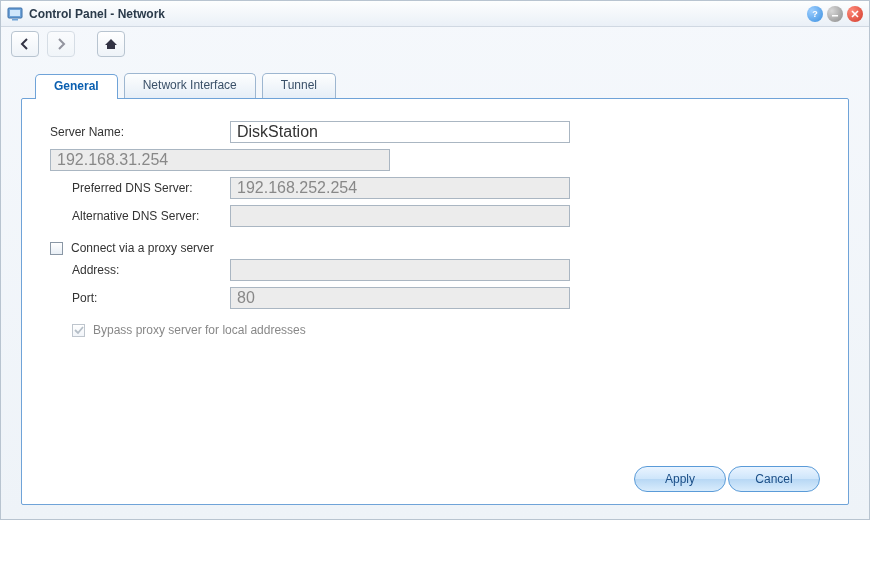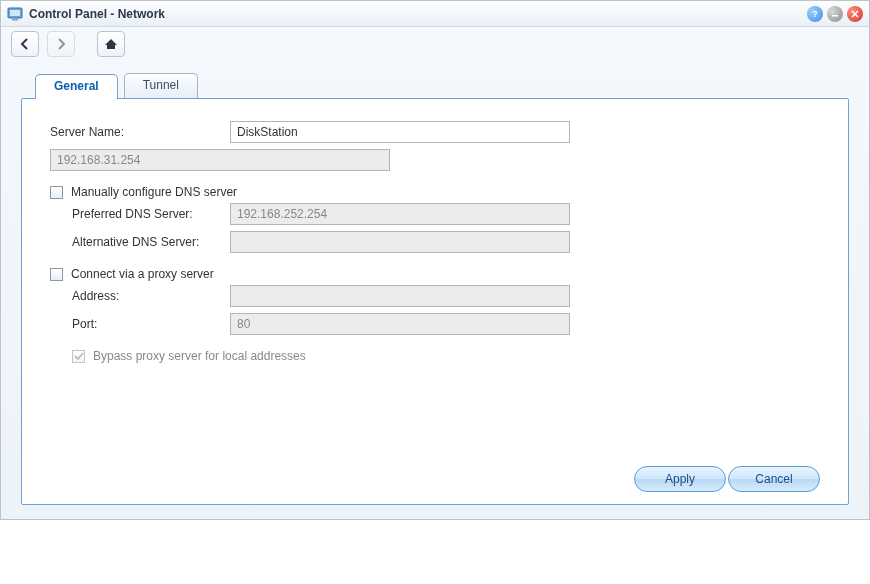--- a/index.html
+++ b/index.html
@@ -136,21 +136,21 @@
 }
 .form-row.indent .form-label { width: 158px; }
 
 input[type="text"].field {
   width: 340px;
   height: 22px;
   padding: 2px 6px;
   border: 1px solid #aab6c2;
   background: #fff;
   font-family: inherit;
-  font-size: 12px;
+  font-size: 16px;
   color: #333;
 }
 input[type="text"].field[disabled] {
   background: #ececec;
   color: #888;
 }
 
 .checkbox-row {
   display: flex;
   align-items: center;
@@ -252,41 +252,36 @@
     <span class="tbtn">
       <svg viewBox="0 0 14 14">
           <path d="M7 2 L13 8 H11 V12 H3 V8 H1 Z" fill="#334"></path>
         </svg>
     </span>
   </div>
 
   <div class="content">
     <div class="tabs">
       <div class="tab active">General</div>
+      <div class="tab">Network Interface</div>
       <div class="tab">Tunnel</div>
     </div>
 
     <div class="panel">
 
 
       <div class="form-row">
         <span class="form-label">Server Name:</span>
         <input type="text" class="field" value="DiskStation" style="">
       </div>
 
       <div class="form-row">
         <input type="text" class="field" disabled="" value="192.168.31.254" style="">
       </div>
 
-      <div class="checkbox-row">
-        <span class="checkbox">
-          
-        </span>
-        <span>Manually configure DNS server</span>
-      </div>
 
       <div class="form-row indent">
         <span class="form-label">Preferred DNS Server:</span>
         <input type="text" class="field" disabled="" value="192.168.252.254" style="">
       </div>
 
       <div class="form-row indent">
         <span class="form-label">Alternative DNS Server:</span>
         <input type="text" class="field" disabled="" value="" style="">
       </div>

